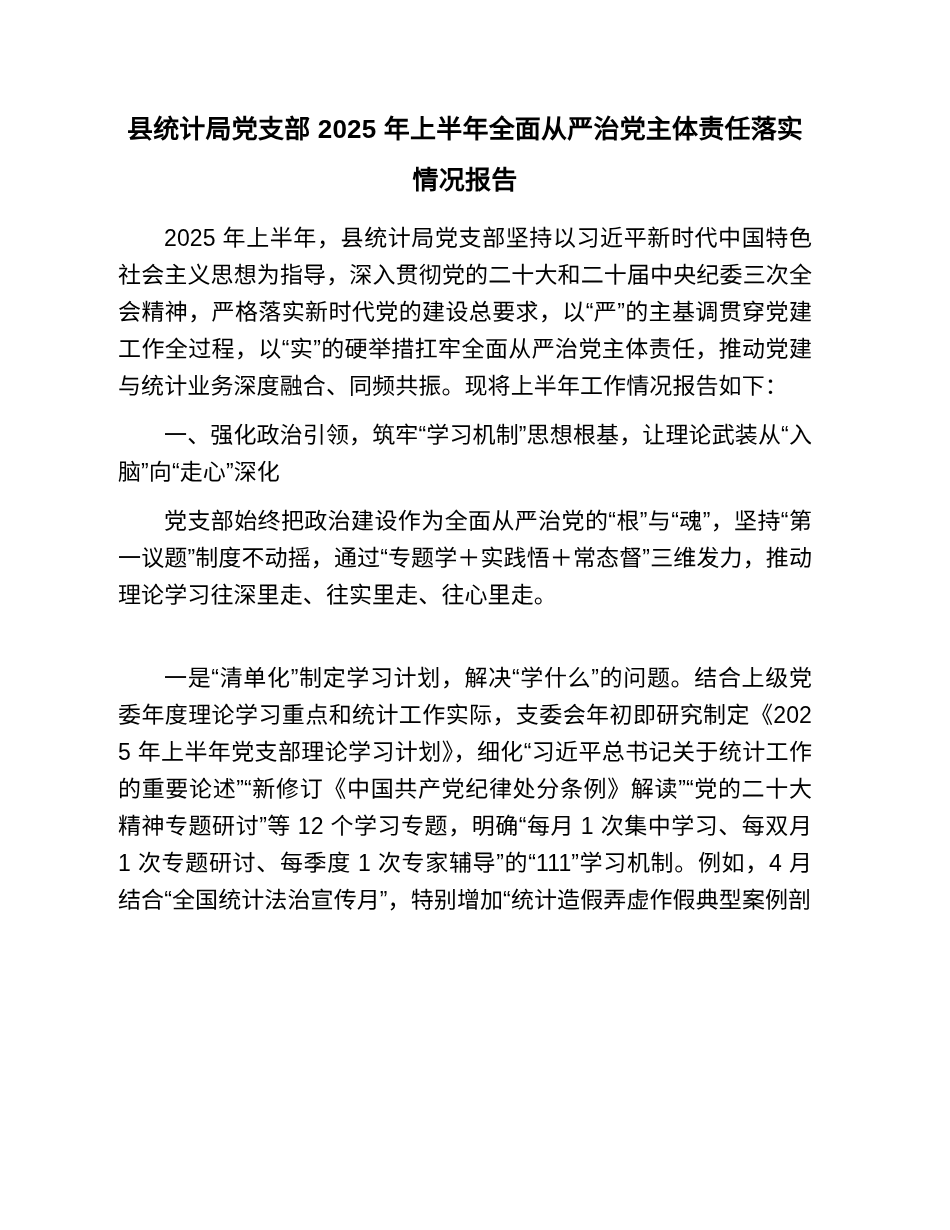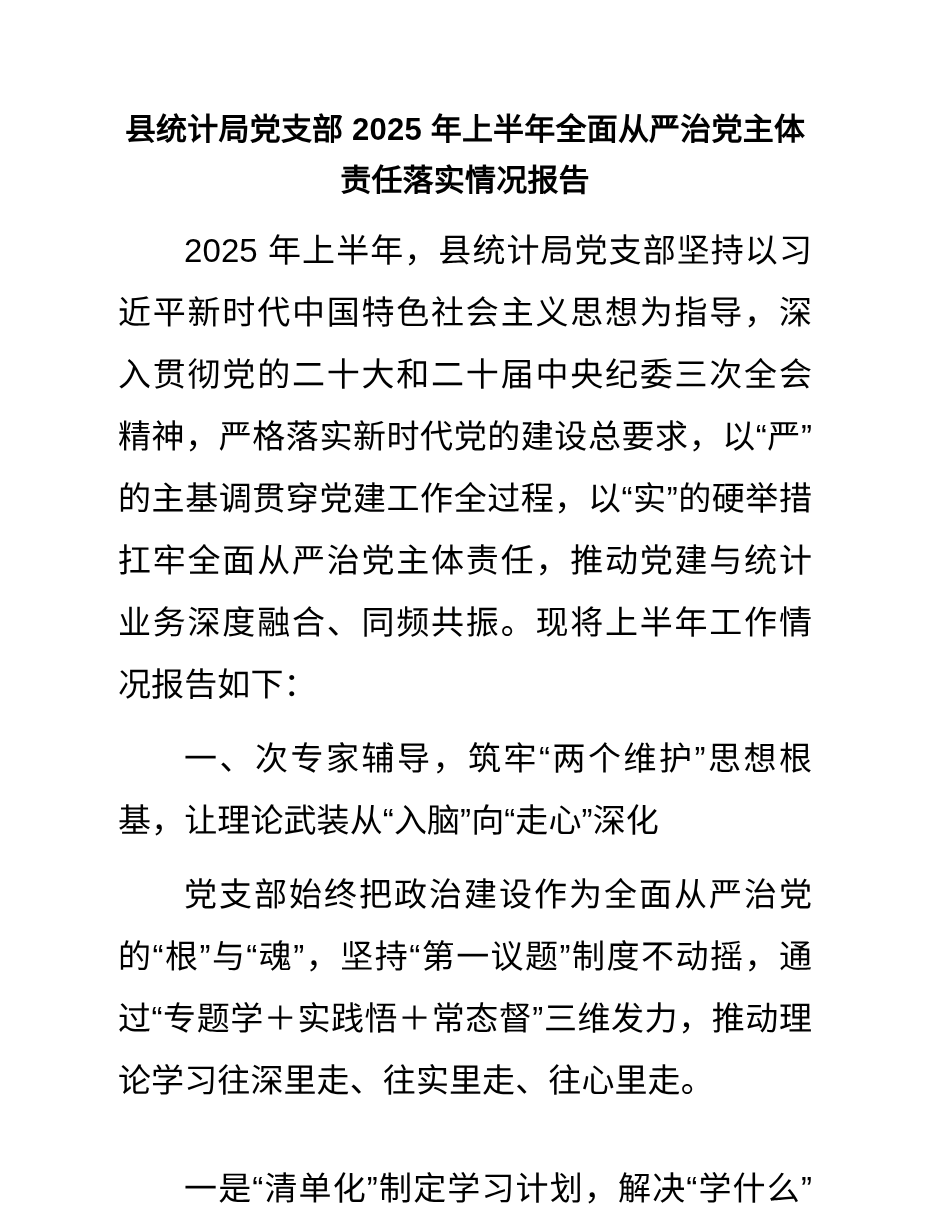--- a/index.html
+++ b/index.html
@@ -29,33 +29,33 @@
     position: absolute;
     left: 118px;
     top: 0;
     width: 694px;
   }
 
   
   .doc-title {
     margin: 0;
     padding-top: 104px;
-    font-size: 31px;
+    font-size: 26px;
     line-height: 51px;
     font-weight: 700;
     text-align: center;
     letter-spacing: 0.2px;
     word-break: break-all;
   }
 
   
   .para {
     margin: 0;
-    font-size: 33px;
-    line-height: 62px;
+    font-size: 23px;
+    line-height: 37px;
     text-align: justify;
     text-justify: inter-character;
     text-indent: 2em;
     word-break: break-all;
     letter-spacing: 0.1px;
   }
 
   .para.section-heading {
     
     font-weight: 400;
@@ -85,21 +85,21 @@
   <div class="page-body">
 
     <h1 class="doc-title">县统计局党支部 2025 年上半年全面从严治党主体责任落实情况报告</h1>
 
     <div class="gap-title-first"></div>
 
     <p class="para">2025 年上半年，县统计局党支部坚持以习近平新时代中国特色社会主义思想为指导，深入贯彻党的二十大和二十届中央纪委三次全会精神，严格落实新时代党的建设总要求，以“严”的主基调贯穿党建工作全过程，以“实”的硬举措扛牢全面从严治党主体责任，推动党建与统计业务深度融合、同频共振。现将上半年工作情况报告如下：</p>
 
     <div class="gap-para"></div>
 
-    <p class="para section-heading">一、次专家辅导，筑牢“两个维护”思想根基，让理论武装从“入脑”向“走心”深化</p>
+    <p class="para section-heading">一、强化政治引领，筑牢“学习机制”思想根基，让理论武装从“入脑”向“走心”深化</p>
 
     <div class="gap-para"></div>
 
     <p class="para">党支部始终把政治建设作为全面从严治党的“根”与“魂”，坚持“第一议题”制度不动摇，通过“专题学＋实践悟＋常态督”三维发力，推动理论学习往深里走、往实里走、往心里走。</p>
 
     <div class="gap-para-lg"></div>
 
     <p class="para clipped">一是“清单化”制定学习计划，解决“学什么”的问题。结合上级党委年度理论学习重点和统计工作实际，支委会年初即研究制定《2025 年上半年党支部理论学习计划》，细化“习近平总书记关于统计工作的重要论述”“新修订《中国共产党纪律处分条例》解读”“党的二十大精神专题研讨”等 12 个学习专题，明确“每月 1 次集中学习、每双月 1 次专题研讨、每季度 1 次专家辅导”的“111”学习机制。例如，4 月结合“全国统计法治宣传月”，特别增加“统计造假弄虚作假典型案例剖</p>
 
   </div>

